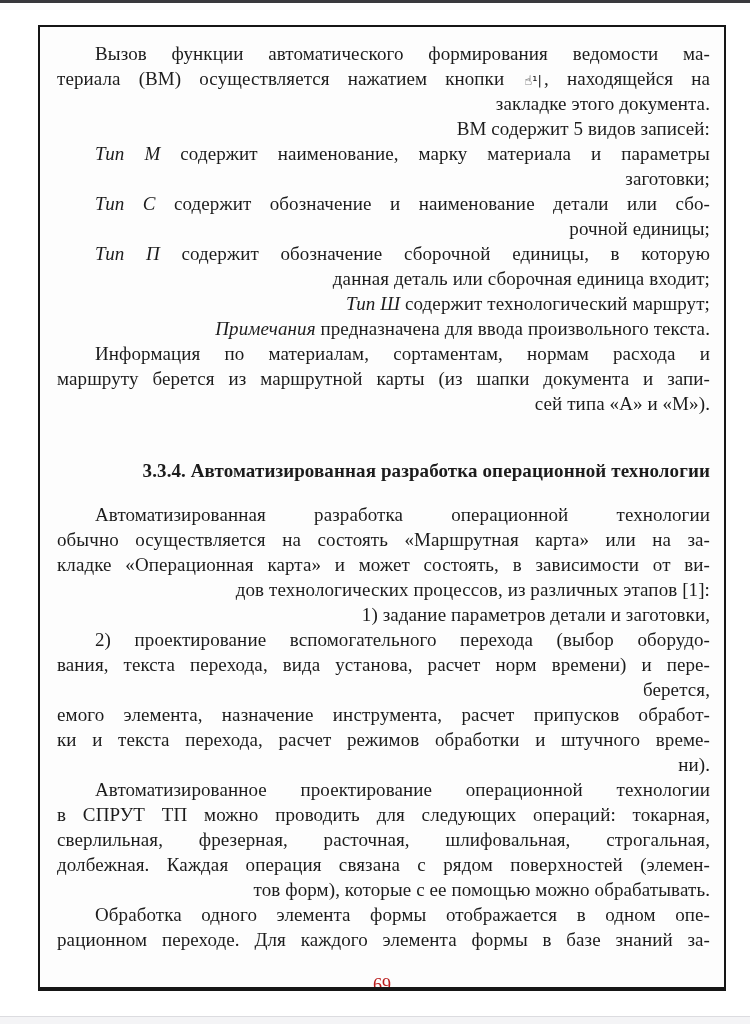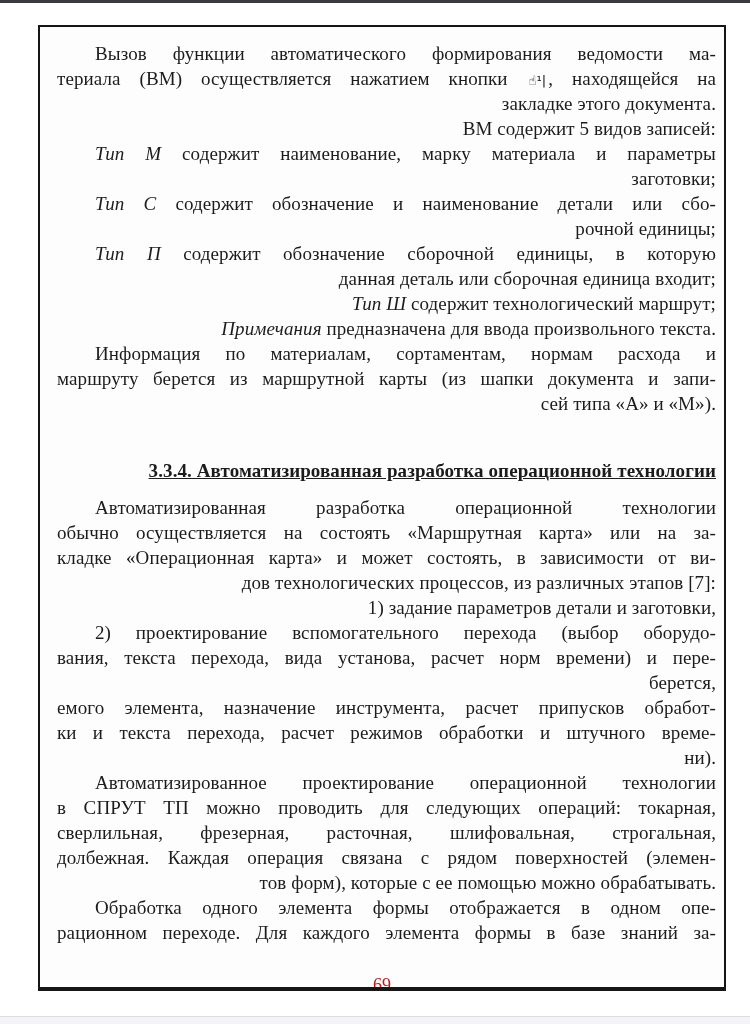--- a/index.html
+++ b/index.html
@@ -26,35 +26,35 @@
   }
   .scan-page{
     position:absolute;left:38px;top:25px;width:688px;height:966px;
     box-sizing:border-box;
     border:2px solid var(--frame-color);
     border-bottom-width:4px;
     background:#fdfdfd;
     overflow:hidden;
   }
   .page-text{
-    padding:14px 8px 0 17px;
+    padding:14px 14px 0 17px;
     font-size:19px;line-height:25px;
     letter-spacing:0.1px;
   }
   .para{margin:0;}
   .line{
     white-space:normal;
     text-align:right;
   }
   .line.j{
     text-align:justify;
     text-align-last:justify;
   }
   .line.indent{text-indent:38px;}
-  .para.heading{margin-top:42px;margin-bottom:12px;text-decoration:underline;}
+  .para.heading{margin-top:42px;margin-bottom:19px;}
   .para.heading .line{
     font-weight:bold;
     font-size:19px;
   }
   .it{font-style:italic;}
   .inline-icon{
     display:inline-block;
     font-family:"DejaVu Sans", sans-serif;
     font-size:13px;
     line-height:13px;
@@ -106,21 +106,21 @@
         <div class="line j"><span>маршруту берется из маршрутной карты (из шапки документа и запи-</span></div>
         <div class="line"><span>сей типа «А» и «М»).</span></div>
       </div>
       <div class="para heading">
         <div class="line"><span>3.3.4. Автоматизированная разработка операционной технологии</span></div>
       </div>
       <div class="para body">
         <div class="line j indent"><span>Автоматизированная разработка операционной технологии</span></div>
         <div class="line j"><span>обычно осуществляется на состоять «Маршрутная карта» или на за-</span></div>
         <div class="line j"><span>кладке «Операционная карта» и может состоять, в зависимости от ви-</span></div>
-        <div class="line"><span>дов технологических процессов, из различных этапов [7]:</span></div>
+        <div class="line"><span>дов технологических процессов, из различных этапов [1]:</span></div>
       </div>
       <div class="para body">
         <div class="line indent"><span>1) задание параметров детали и заготовки,</span></div>
       </div>
       <div class="para body">
         <div class="line j indent"><span>2) проектирование вспомогательного перехода (выбор оборудо-</span></div>
         <div class="line j"><span>вания, текста перехода, вида установа, расчет норм времени) и пере-</span></div>
         <div class="line"><span>берется,</span></div>
       </div>
       <div class="para body">

